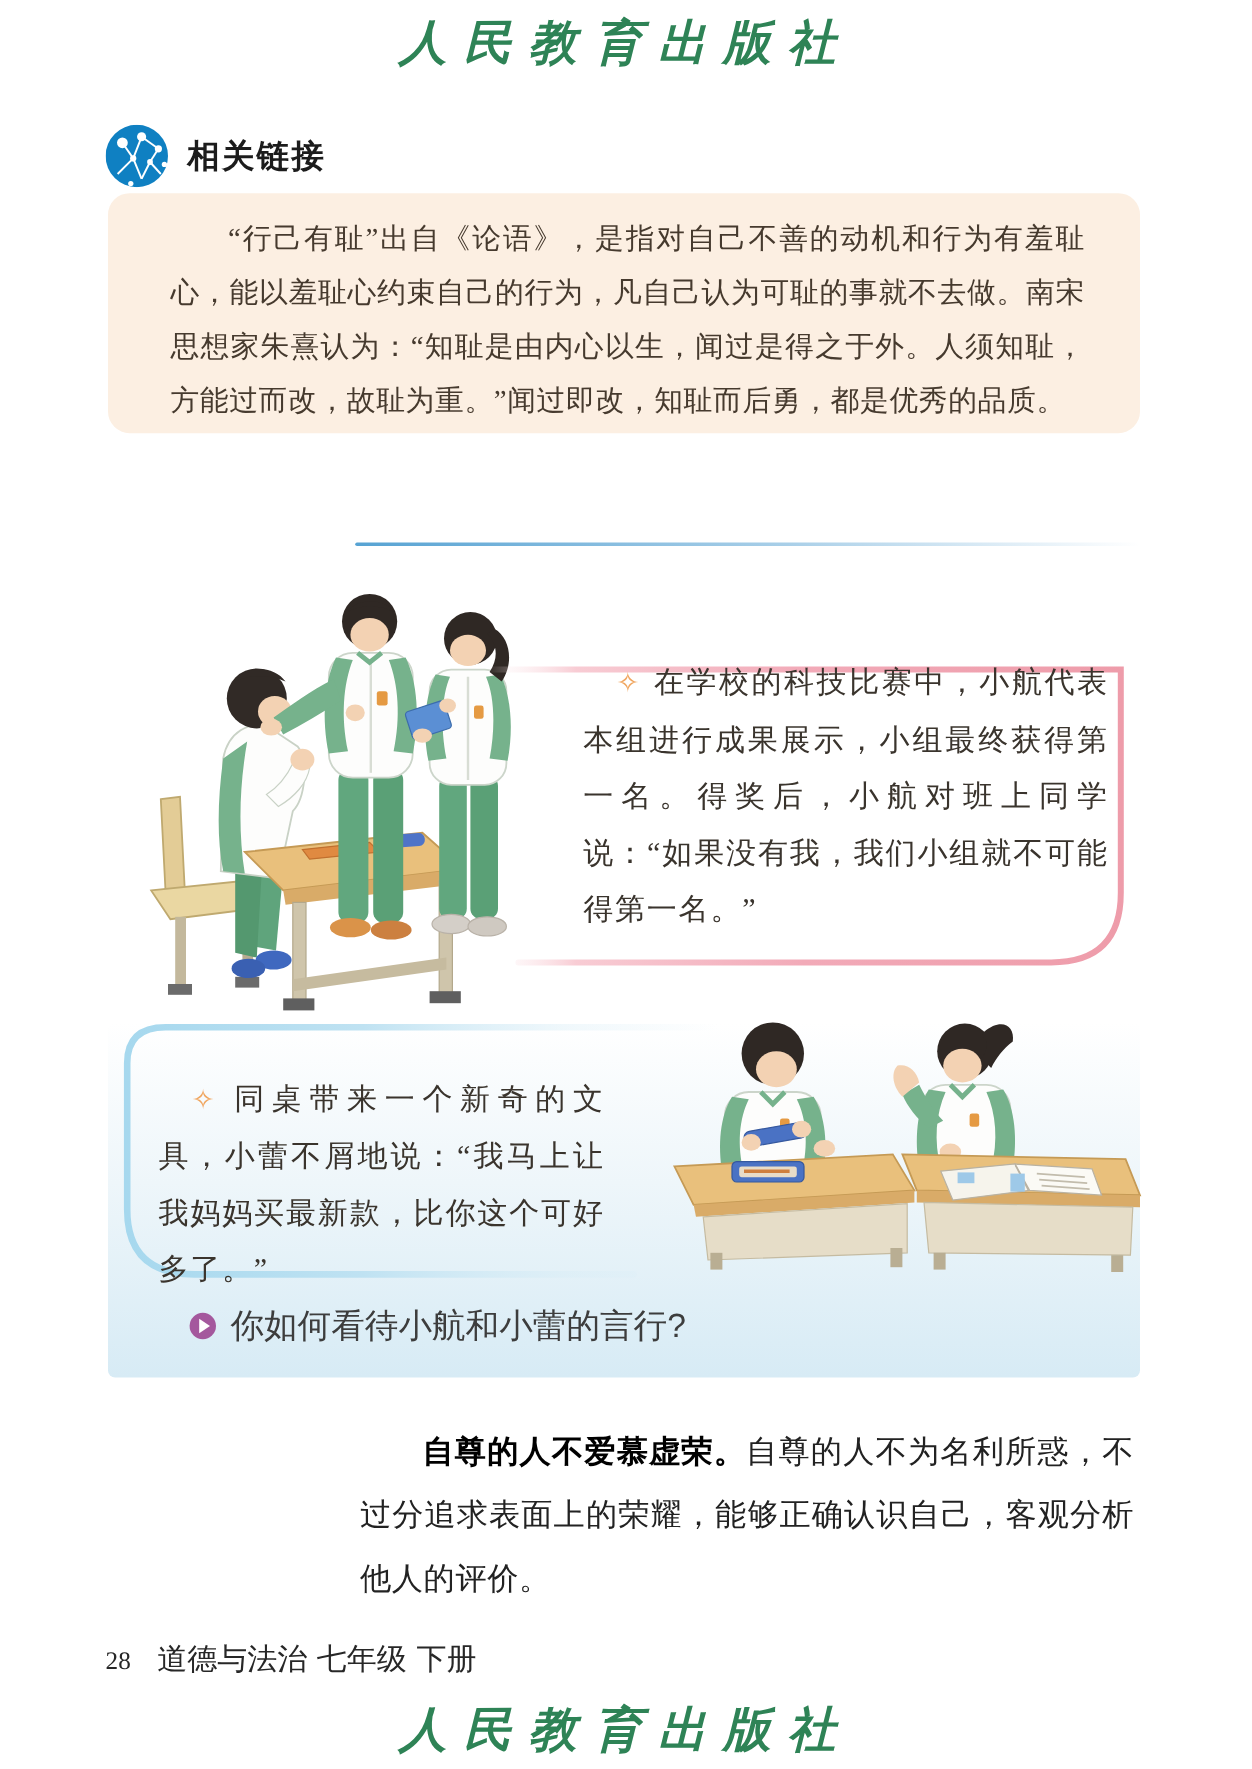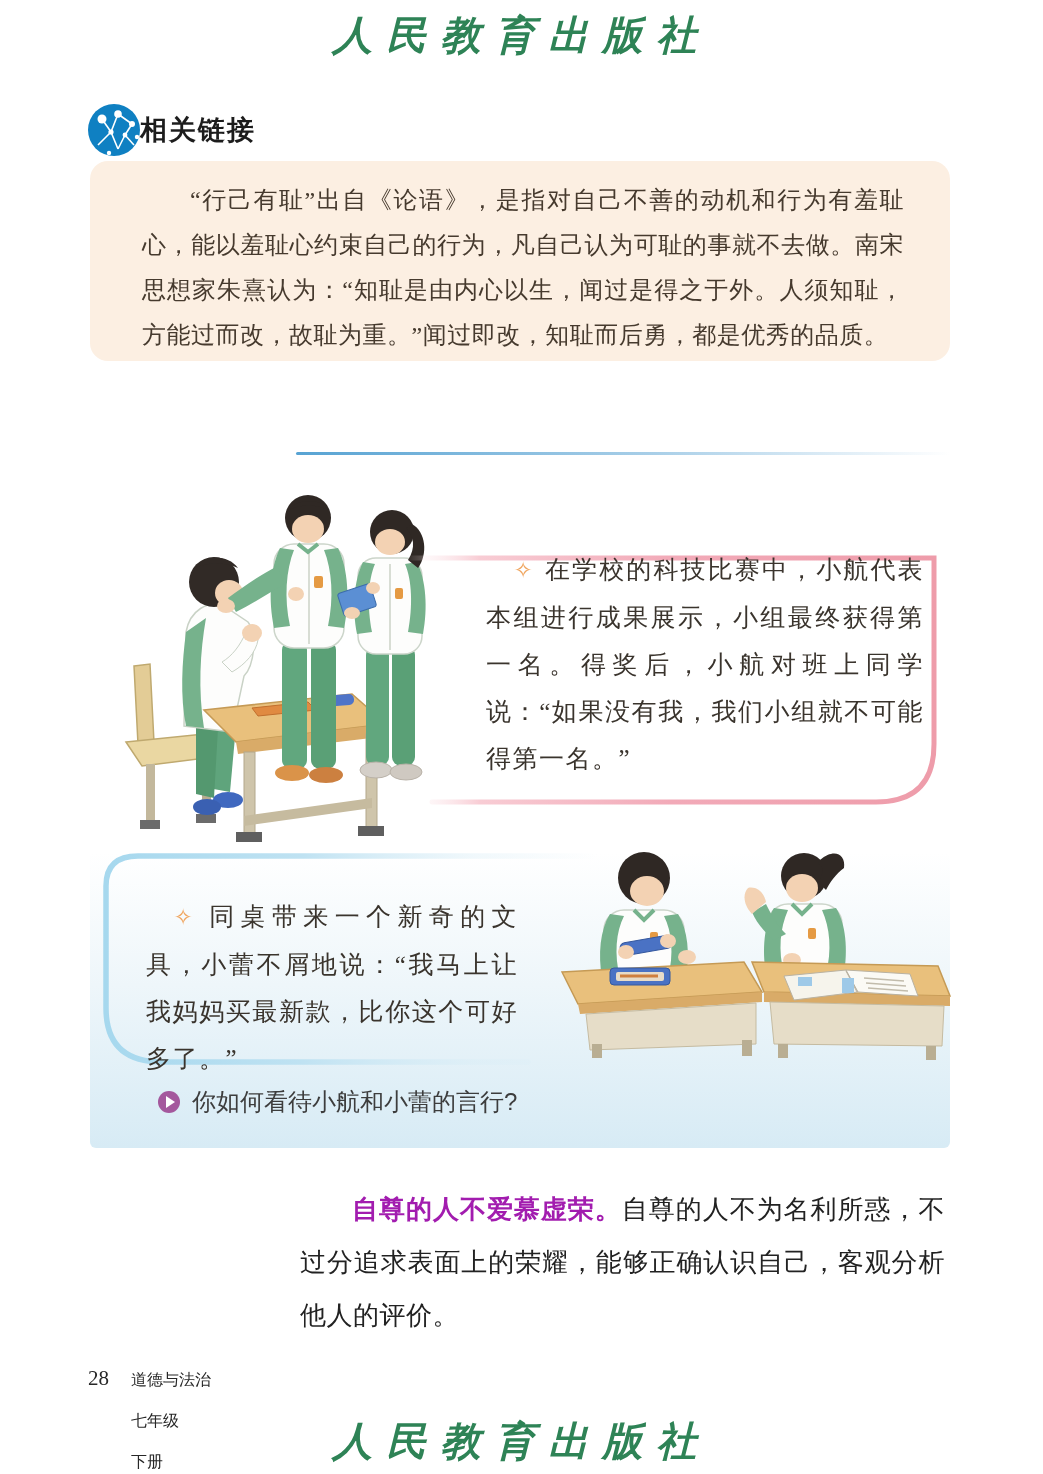--- a/index.html
+++ b/index.html
@@ -7,21 +7,21 @@
         font-family:"Liberation Serif", serif;color:#2a2a2a;}
 
   
   .pub-logo{position:absolute;left:0;right:0;text-align:center;
     font:italic 700 40px "DejaVu Serif", serif;color:var(--logo-green,#2e8356);
     letter-spacing:14px;white-space:nowrap;}
   .pub-logo.top{top:8px;}
   .pub-logo.bottom{top:1414px;}
 
   
-  .sec-head{position:absolute;left:88px;display:flex;align-items:center;}
+  .sec-head{position:absolute;left:88px;display:flex;align-items:center;gap:16px;}
   .sec-head .icon{width:52px;height:52px;flex:0 0 auto;}
   .sec-head .label{font-family:"Liberation Sans", sans-serif;font-weight:700;
     font-size:27px;color:#1c1c1c;letter-spacing:2px;white-space:nowrap;}
   #head-links{top:104px;}
   #head-explore{top:427px;}
   .head-rule{position:absolute;top:452px;left:296px;width:654px;height:3px;
     background:linear-gradient(90deg,#57a3d3 0%,#a9cfe8 55%,rgba(222,240,249,0) 100%);
     border-radius:2px;}
 
   
@@ -41,41 +41,41 @@
   .bubble-text{position:absolute;margin:0;font-size:25px;line-height:47px;color:#3a342d;
     text-align:justify;letter-spacing:1.5px;text-indent:1.1em;}
   #bubble1-text{left:486px;top:546px;width:438px;}
   .marker{color:var(--marker-orange,#f0a55e);font-family:"DejaVu Sans", sans-serif;
     font-size:23px;margin-right:10px;text-indent:0;}
 
   
   .blue-strip{position:absolute;left:90px;top:852px;width:860px;height:296px;border-radius:6px;
     background:linear-gradient(180deg,#ffffff 0%,#eef6fa 45%,var(--blue-strip-bg,#d7ebf5) 100%);}
   #blue-bubble{position:absolute;left:98px;top:852px;width:620px;height:220px;}
-  #bubble2-text{left:146px;top:893px;width:372px;}
+  #bubble2-text{left:132px;top:893px;width:372px;}
 
   
   .question-row{position:absolute;left:158px;top:1086px;display:flex;align-items:center;gap:12px;}
   .play-dot{width:22px;height:22px;border-radius:50%;background:var(--purple-bullet,#a4589d);
     position:relative;flex:0 0 auto;}
   .play-dot::after{content:"";position:absolute;left:8px;top:5px;border-style:solid;
     border-width:6px 0 6px 9px;border-color:transparent transparent transparent #ffffff;}
-  .question-row .q-text{font-family:"Liberation Sans", sans-serif;font-size:24px;color:#3d3d3d;}
+  .question-row .q-text{font-family:"Liberation Sans", sans-serif;font-size:28px;color:#3d3d3d;}
 
   
   .body-par{position:absolute;left:300px;top:1183px;width:645px;}
   .body-par p{margin:0;font-size:26px;line-height:53px;text-indent:2em;text-align:justify;
     color:#222;letter-spacing:0.5px;}
-  .body-par .lead{font-weight:700;color:#a21caf;}
+  .body-par .lead{font-weight:700;color:#000000;}
 
   
   .footer{position:absolute;left:88px;top:1366px;display:flex;align-items:baseline;gap:22px;
     color:#272727;}
   .footer .pageno{font-size:21px;}
-  .footer .bookinfo{font-size:16px;display:flex;gap:20px;flex-direction:column;}
+  .footer .bookinfo{font-size:25px;display:flex;gap:8px;}
 </style>
 </head>
 <body>
 
 <div id="page">
 
   <div class="pub-logo top">人民教育出版社</div>
 
   <div class="sec-head" id="head-links">
     <svg class="icon" viewBox="0 0 52 52">

